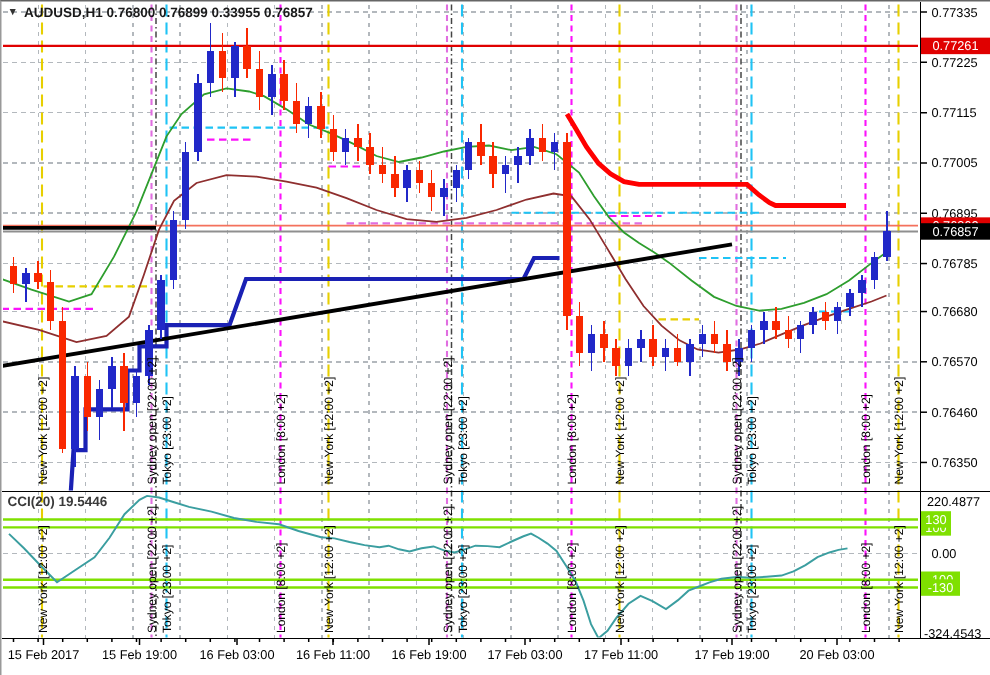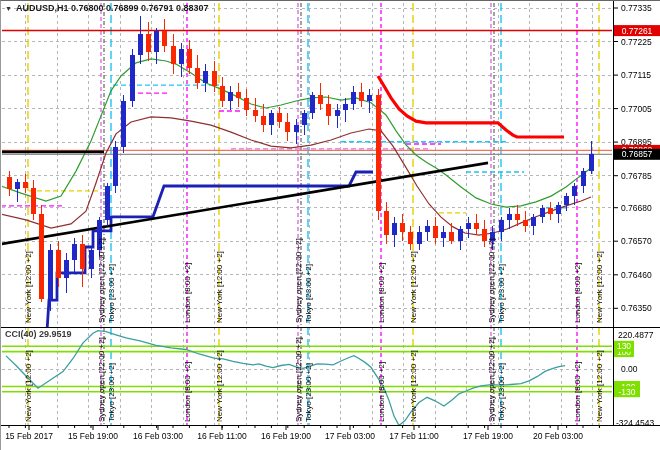--- a/index.html
+++ b/index.html
@@ -387,16 +387,16 @@
         <line x1="413" y1="425" x2="413" y2="429" stroke="#000" stroke-width="1"></line>
         <text x="413" y="438" font-size="8.5" fill="#000" text-anchor="middle">17 Feb 11:00</text>
         <line x1="487" y1="425" x2="487" y2="429" stroke="#000" stroke-width="1"></line>
         <text x="487" y="438" font-size="8.5" fill="#000" text-anchor="middle">17 Feb 19:00</text>
         <line x1="557" y1="425" x2="557" y2="429" stroke="#000" stroke-width="1"></line>
         <text x="557" y="438" font-size="8.5" fill="#000" text-anchor="middle">20 Feb 03:00</text>
       </g>
     </svg>
   <div class="ohlc-overlay">
     <span class="dd-icon">▼</span>
-    <span>AUDUSD,H1 0.76800 0.76899 0.76791 0.88307</span>
+    <span>AUDUSD,H1 0.76800 0.76899 0.33955 0.76857</span>
   </div>
-  <div class="cci-overlay">CCI(40) 29.9519</div>
+  <div class="cci-overlay">CCI(20) 19.5446</div>
 </div>
 
 </body></html>

